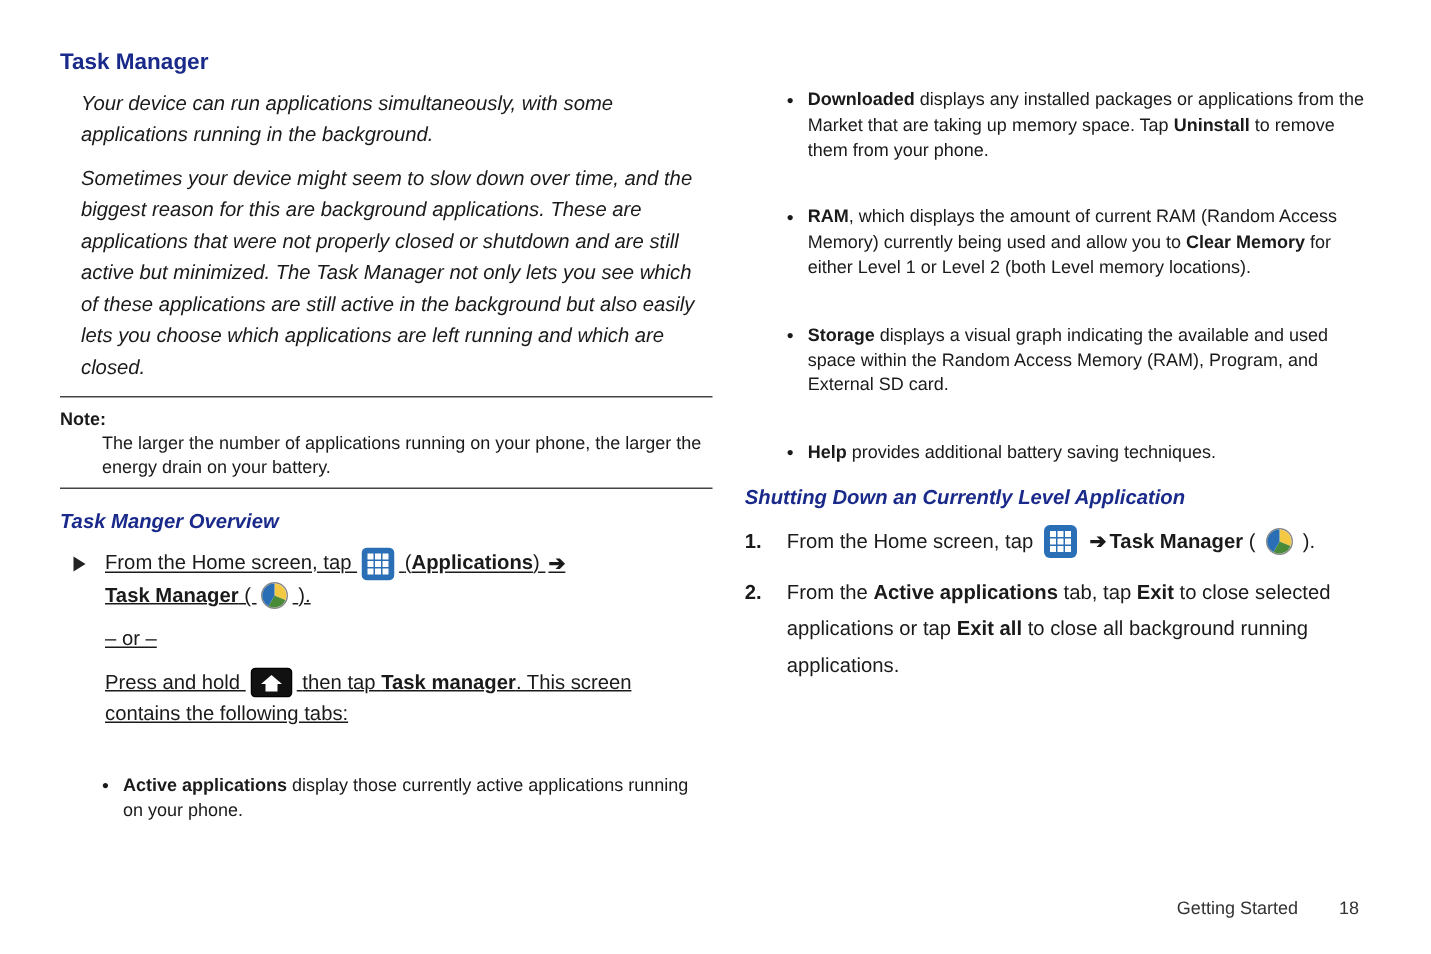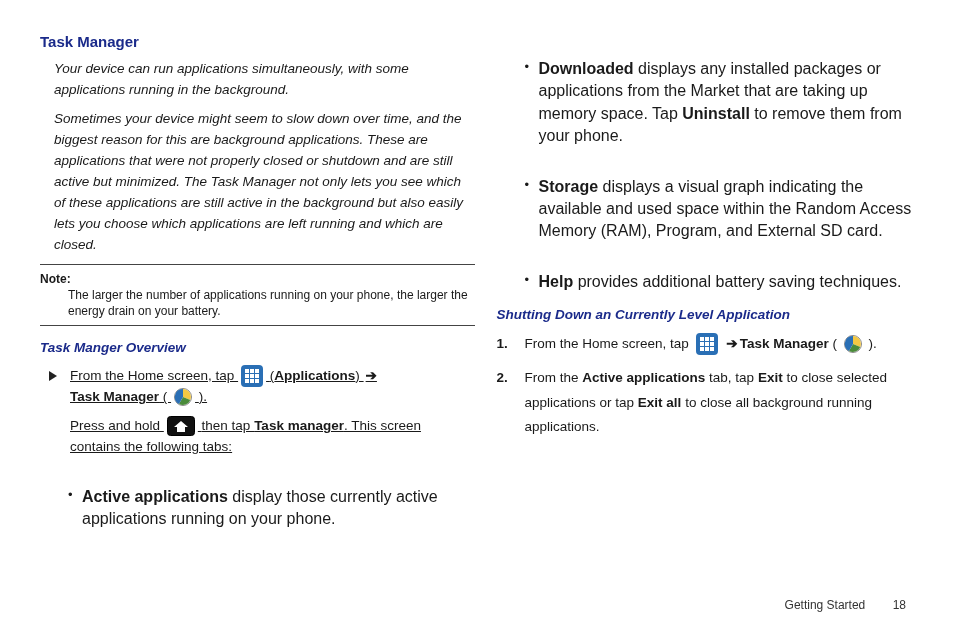--- a/index.html
+++ b/index.html
@@ -64,21 +64,21 @@
   .triangle svg { width: 10px; height: 12px; }
   .bullet-list {
     list-style: none;
     padding: 0;
     margin: 6px 0 0 0;
   }
   .bullet-list li {
     position: relative;
     padding-left: 14px;
     margin-bottom: 8px;
-    font-size: 16px;
+    font-size: 12px;
     line-height: 1.4;
     margin-top: 28px;
   }
   .bullet-list li::before {
     content: "•";
     position: absolute;
     left: 0;
     top: 0;
     font-size: 13px;
   }
@@ -166,20 +166,21 @@
           <svg width="18" height="18" viewBox="0 0 18 18">
             <circle cx="9" cy="9" r="8.5" fill="#fff" stroke="#888" stroke-width="1"></circle>
             <path d="M9 9 L9 1 A8 8 0 0 1 16.3 12 Z" fill="#f3c843"></path>
             <path d="M9 9 L16.3 12 A8 8 0 0 1 5 16 Z" fill="#4a8b3a"></path>
             <path d="M9 9 L5 16 A8 8 0 0 1 9 1 Z" fill="#2a6fb5"></path>
           </svg>
         </span>
         <span> ).</span>
       </p>
 
+      <p>– or –</p>
 
       <p>
         <span>Press and hold </span>
         <span class="icon">
           <svg width="28" height="20" viewBox="0 0 28 20">
             <rect x="0.5" y="0.5" width="27" height="19" rx="3" fill="#111" stroke="#000"></rect>
             <path d="M14 5 L21 11 L18 11 L18 16 L10 16 L10 11 L7 11 Z" fill="#fff"></path>
           </svg>
         </span>
         <span> then tap </span><span class="bold">Task manager</span><span>. This screen contains the following tabs:</span>
@@ -190,20 +191,23 @@
       <li>
         <span class="bold">Active applications</span><span> display those currently active applications running on your phone.</span>
       </li>
     </ul>
   </div>
 
   <div class="col col-right">
     <ul class="bullet-list bullet-right">
       <li>
         <span class="bold">Downloaded</span><span> displays any installed packages or applications from the Market that are taking up memory space. Tap </span><span class="bold">Uninstall</span><span> to remove them from your phone.</span>
+      </li>
+      <li>
+        <span class="bold">RAM</span><span>, which displays the amount of current RAM (Random Access Memory) currently being used and allow you to </span><span class="bold">Clear Memory</span><span> for either Level 1 or Level 2 (both Level memory locations).</span>
       </li>
       <li>
         <span class="bold">Storage</span><span> displays a visual graph indicating the available and used space within the Random Access Memory (RAM), Program, and External SD card.</span>
       </li>
       <li>
         <span class="bold">Help</span><span> provides additional battery saving techniques.</span>
       </li>
     </ul>
 
     <div class="subheading">Shutting Down an Currently Level Application</div>

